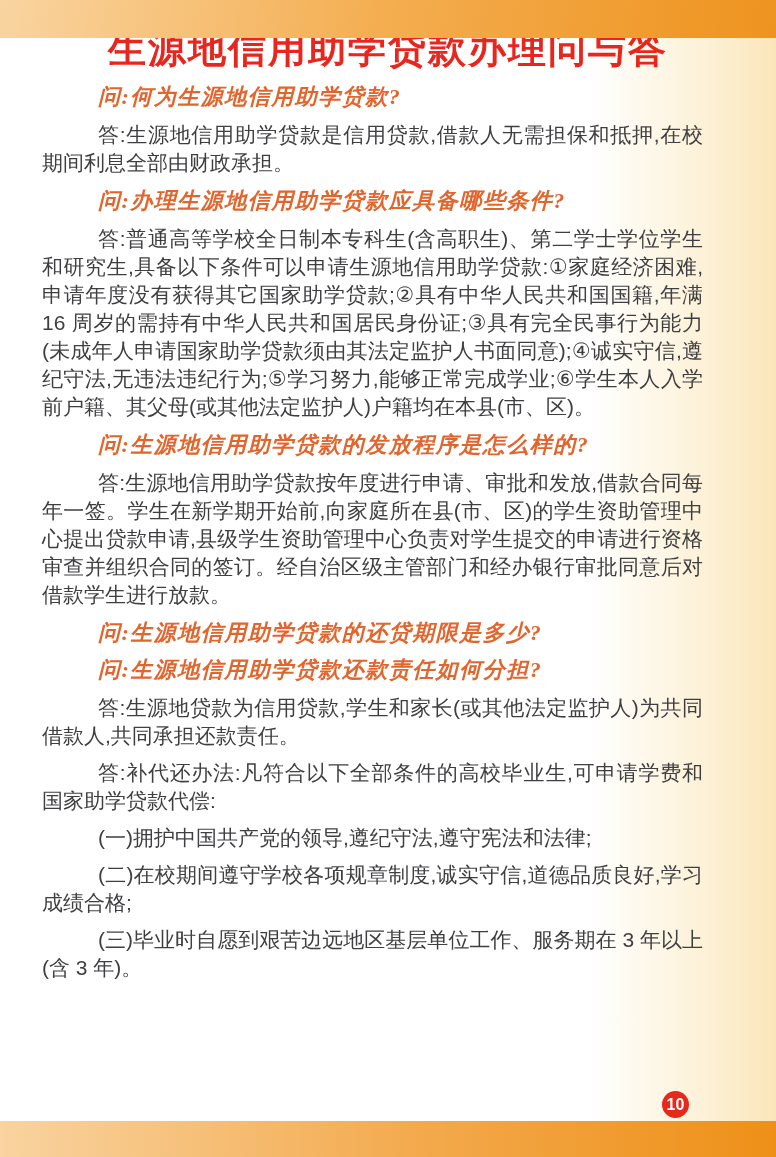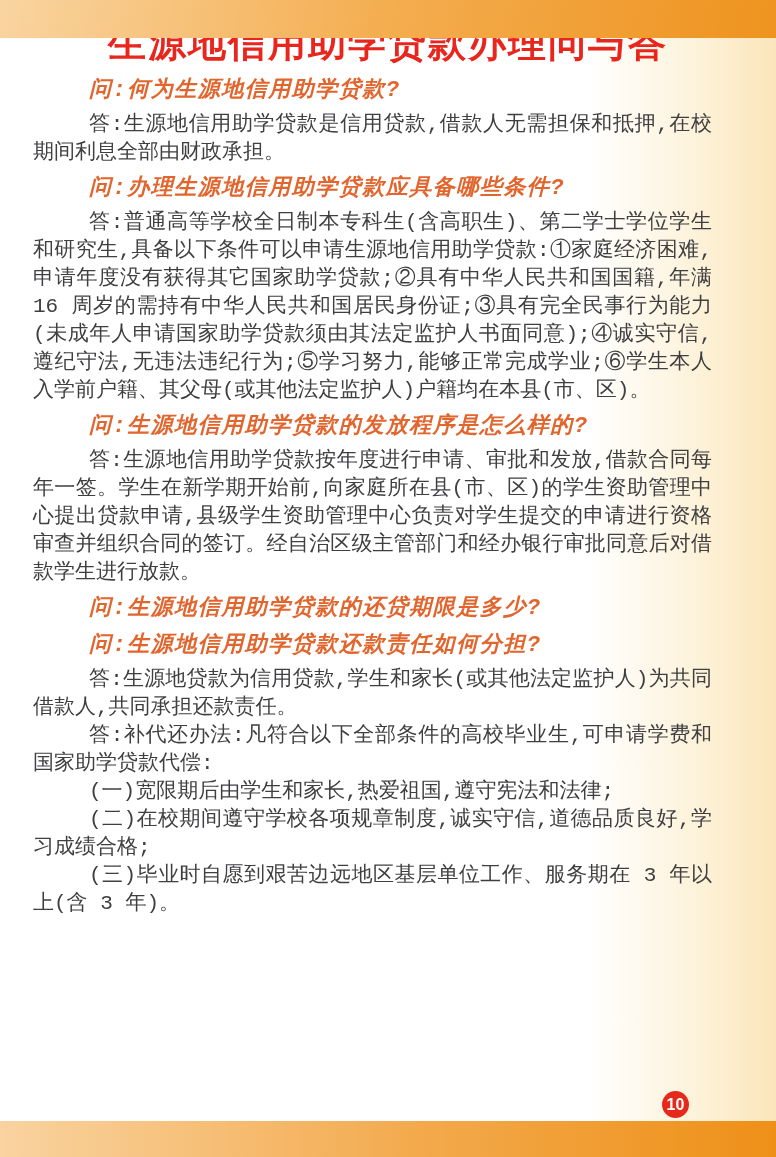--- a/index.html
+++ b/index.html
@@ -13,33 +13,33 @@
   }
   .band-top{
     position:absolute;top:0;left:0;right:0;height:38px;
     background:linear-gradient(100deg,#f9d4a0 0%,#f4ad4f 50%,#ee931f 100%);
   }
   .band-bottom{
     position:absolute;bottom:0;left:0;right:0;height:36px;
     background:linear-gradient(to right,#f9d3a0 0%,#f3a94b 55%,#ee9018 100%);
   }
   .doc-title{
-    margin:19px 33px 8px 33px;
+    margin:25px 33px 8px 33px;
     text-align:center;
     color:#e8261d;
     font-size:38px;
     font-weight:bold;
     letter-spacing:2px;
     line-height:1.3;
   }
   .content{
     position:relative;
     padding:0 64px 0 33px;
   }
-  .content p{margin:0;text-align:justify;font-family:Liberation Mono, monospace;}
+  .content p{margin:9px;text-align:justify;}
   .question{
     color:#e2652d;
     font-size:22px;
     line-height:30px;
     font-weight:bold;
     font-style:italic;
     letter-spacing:1.5px;
     text-indent:56px;
     margin-top:7px !important;
     margin-bottom:5px !important;
@@ -77,21 +77,21 @@
   <p class="question">问:何为生源地信用助学贷款?</p>
       <p class="answer">答:生源地信用助学贷款是信用贷款,借款人无需担保和抵押,在校期间利息全部由财政承担。</p>
       <p class="question">问:办理生源地信用助学贷款应具备哪些条件?</p>
       <p class="answer">答:普通高等学校全日制本专科生(含高职生)、第二学士学位学生和研究生,具备以下条件可以申请生源地信用助学贷款:①家庭经济困难,申请年度没有获得其它国家助学贷款;②具有中华人民共和国国籍,年满 16 周岁的需持有中华人民共和国居民身份证;③具有完全民事行为能力(未成年人申请国家助学贷款须由其法定监护人书面同意);④诚实守信,遵纪守法,无违法违纪行为;⑤学习努力,能够正常完成学业;⑥学生本人入学前户籍、其父母(或其他法定监护人)户籍均在本县(市、区)。</p>
       <p class="question">问:生源地信用助学贷款的发放程序是怎么样的?</p>
       <p class="answer">答:生源地信用助学贷款按年度进行申请、审批和发放,借款合同每年一签。学生在新学期开始前,向家庭所在县(市、区)的学生资助管理中心提出贷款申请,县级学生资助管理中心负责对学生提交的申请进行资格审查并组织合同的签订。经自治区级主管部门和经办银行审批同意后对借款学生进行放款。</p>
       <p class="question">问:生源地信用助学贷款的还贷期限是多少?</p>
       <p class="question">问:生源地信用助学贷款还款责任如何分担?</p>
       <p class="answer">答:生源地贷款为信用贷款,学生和家长(或其他法定监护人)为共同借款人,共同承担还款责任。</p>
       <p class="answer">答:补代还办法:凡符合以下全部条件的高校毕业生,可申请学费和国家助学贷款代偿:</p>
-      <p class="answer">(一)宽限期后由学生和家长,热爱祖国,遵守宪法和法律;</p>
+      <p class="answer">(一)拥护中国共产党的领导,遵纪守法,遵守宪法和法律;</p>
       <p class="answer">(二)在校期间遵守学校各项规章制度,诚实守信,道德品质良好,学习成绩合格;</p>
       <p class="answer">(三)毕业时自愿到艰苦边远地区基层单位工作、服务期在 3 年以上(含 3 年)。</p>
     </div>
 
   <div class="page-num">10</div>
 
   <div class="band-bottom"></div>
 </div>
 
 </body></html>

